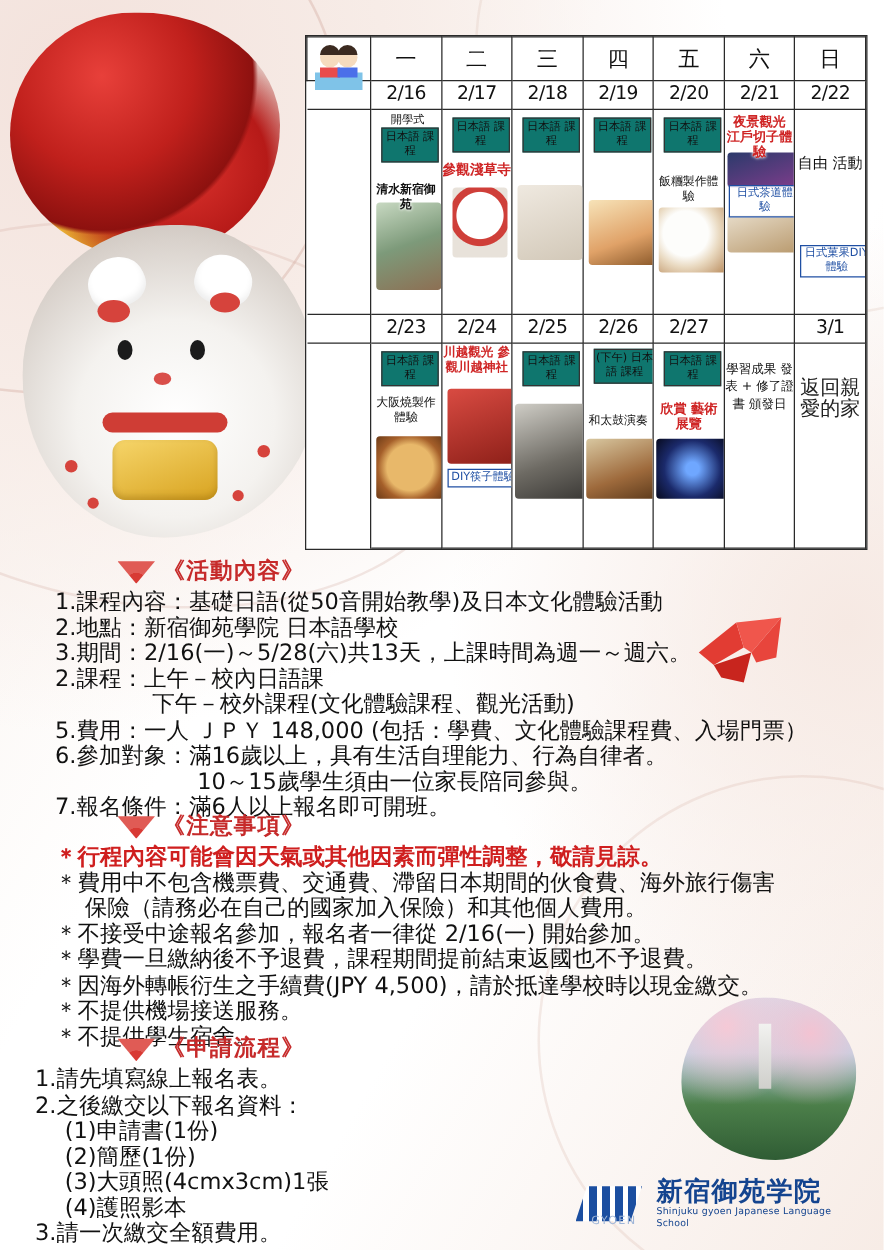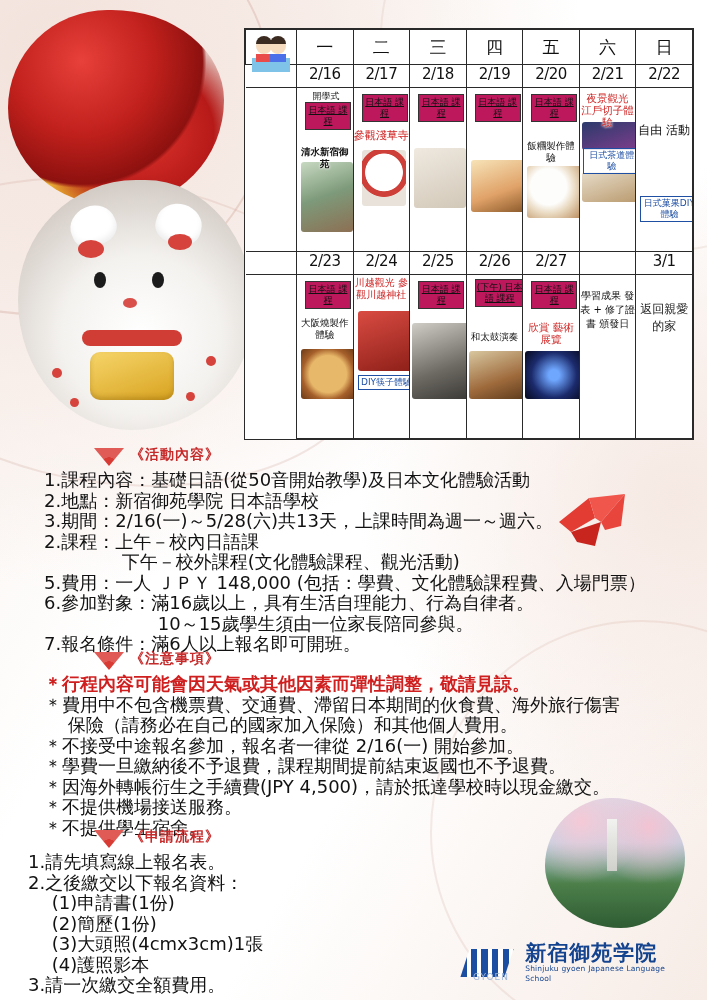--- a/index.html
+++ b/index.html
@@ -121,32 +121,31 @@
   .cell-inner {
     position: absolute;
     inset: 0;
     overflow: hidden;
   }
   .class-box {
     position: absolute;
     left: 8px; top: 6px;
     width: 44px;
     border: 1px solid #333;
-    background: #be185d;
+    background: #0f766e;
     font-size: 9px;
     line-height: 11px;
     text-align: center;
     padding: 2px 0;
     z-index: 4;
-    text-decoration: underline;
   }
   .red-label {
     position: absolute;
     color: #cf2525;
-    font-weight: normal;
+    font-weight: bold;
     font-size: 10px;
     line-height: 12px;
     text-align: center;
     z-index: 5;
     text-shadow: 0 0 2px #fff, 0 0 3px #fff;
   }
   .black-label {
     position: absolute;
     color: #111;
     font-size: 9.5px;
@@ -176,21 +175,21 @@
     position: absolute;
     left: 0; right: 0; top: 34px;
     text-align: center;
     font-size: 12px;
     line-height: 16px;
   }
   .home-day {
     position: absolute;
     left: 0; right: 0; top: 26px;
     text-align: center;
-    font-size: 12px;
+    font-size: 16px;
     line-height: 17px;
     color: #222;
   }
   .kids-icon {
     position: absolute;
     left: 4px; top: 2px;
     width: 42px; height: 44px;
   }
 
   
@@ -200,21 +199,21 @@
     width: 650px;
   }
   .sec-head {
     display: flex;
     align-items: center;
     gap: 6px;
     margin-left: 66px;
     margin-bottom: 4px;
   }
   .sec-head .title {
-    font-size: 14px;
+    font-size: 18px;
     color: #c62a2a;
     font-weight: bold;
     letter-spacing: 1px;
   }
   .fan {
     width: 30px; height: 22px;
     background:
       radial-gradient(circle at 50% 100%, #d83a34 0%, #d83a34 32%, rgba(216,58,52,0) 33%),
       conic-gradient(from 200deg at 50% 100%, #e05b55 0deg, #ffffff 14deg, #e05b55 28deg, #ffffff 42deg, #e05b55 56deg, #ffffff 70deg, #e05b55 84deg);
     clip-path: polygon(50% 100%, 0% 18%, 100% 18%);

